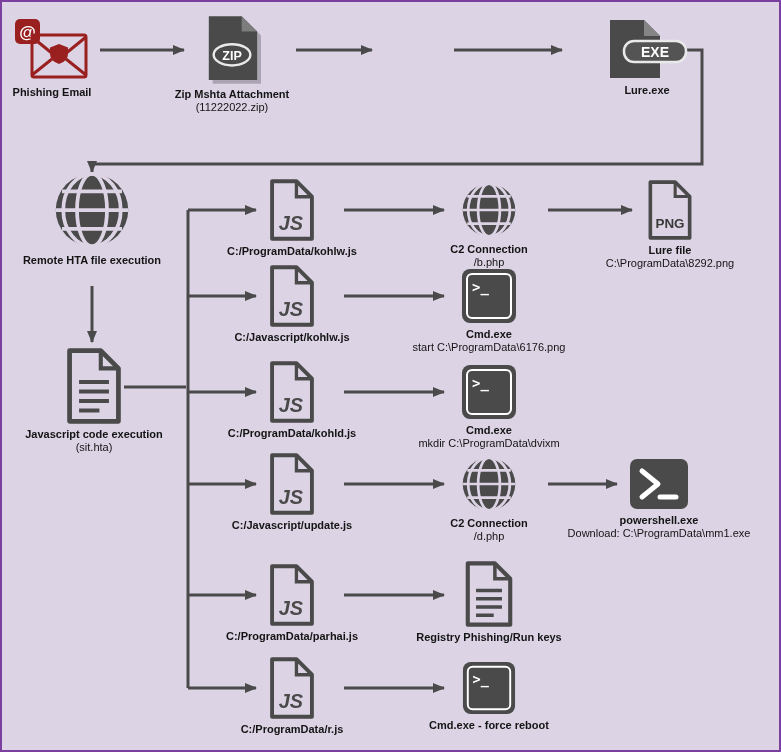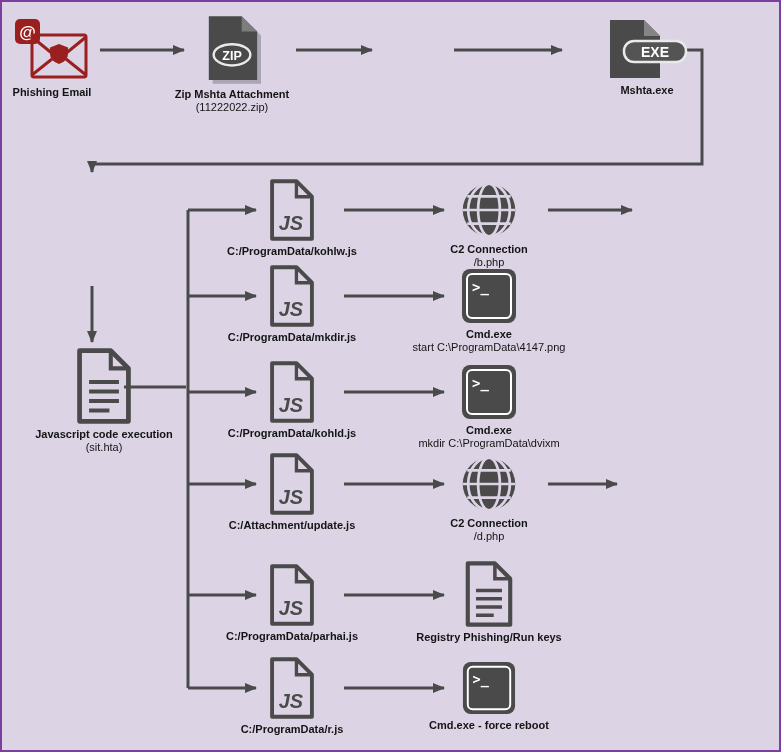--- a/index.html
+++ b/index.html
@@ -93,25 +93,38 @@
   </div>
 
 
   <div class="node" style="left:585px;top:16px;width:120px">
     <svg class="icn" width="82" height="62" viewBox="0 0 82 62">
       <path d="M4 2 h34 l16 16 v42 h-50 z" fill="#4a4a4a"></path>
       <path d="M38 2 l16 16 h-16 z" fill="#858585"></path>
       <rect x="18" y="23" width="62" height="21" rx="10" fill="#545454" stroke="#e9e9e9" stroke-width="2.5"></rect>
       <text class="svgtxt" x="49" y="38.5" font-size="14" fill="#ffffff" text-anchor="middle">EXE</text>
     </svg>
-    <div class="lbl">Mshta.exe</div>
-  </div>
-
-
-  <div class="node" style="left:27px;top:346px;width:150px">
+    <div class="lbl">Lure.exe</div>
+  </div>
+
+  <div class="node" style="left:15px;top:168px;width:150px">
+    <svg class="icn" width="80" height="80" viewBox="0 0 64 64">
+      <circle cx="32" cy="32" r="29" fill="#4a4a4a"></circle>
+      <g stroke="#dcd3e4" stroke-width="3" fill="none">
+        <ellipse cx="32" cy="32" rx="12" ry="29"></ellipse>
+        <ellipse cx="32" cy="32" rx="23" ry="29"></ellipse>
+        <path d="M3 32 H61"></path>
+        <path d="M8 17 H56"></path>
+        <path d="M8 47 H56"></path>
+      </g>
+    </svg>
+    <div class="lbl">Remote HTA file execution</div>
+  </div>
+
+  <div class="node" style="left:17px;top:346px;width:150px">
     <svg class="icn" width="60" height="76" viewBox="0 0 44 56">
       <path d="M4 2 H27 L40 15 V54 H4 Z" fill="none" stroke="#4a4a4a" stroke-width="3.5" stroke-linejoin="round"></path>
       <path d="M27 2 V15 H40" fill="none" stroke="#4a4a4a" stroke-width="3"></path>
       <path d="M11 25 H33 M11 32 H33 M11 39 H33 M11 46 H26" stroke="#4a4a4a" stroke-width="3" fill="none"></path>
     </svg>
     <div class="lbl">Javascript code execution</div>
     <div class="sub">(sit.hta)</div>
   </div>
 
   <div class="node" style="left:210px;top:177px;width:160px">
@@ -122,39 +135,39 @@
     </svg>
     <div class="lbl">C:/ProgramData/kohlw.js</div>
   </div>
 
   <div class="node" style="left:210px;top:263px;width:160px">
     <svg class="icn" width="50" height="62" viewBox="0 0 44 56">
       <path d="M4 2 H26 L40 16 V54 H4 Z" fill="none" stroke="#4a4a4a" stroke-width="3.5" stroke-linejoin="round"></path>
       <path d="M26 2 V16 H40" fill="none" stroke="#4a4a4a" stroke-width="3"></path>
       <text class="svgtxt" x="21" y="46" font-size="18" font-style="italic" fill="#4a4a4a" text-anchor="middle">JS</text>
     </svg>
-    <div class="lbl">C:/ProgramData/mkdir.js</div>
+    <div class="lbl">C:/Javascript/kohlw.js</div>
   </div>
 
   <div class="node" style="left:210px;top:359px;width:160px">
     <svg class="icn" width="50" height="62" viewBox="0 0 44 56">
       <path d="M4 2 H26 L40 16 V54 H4 Z" fill="none" stroke="#4a4a4a" stroke-width="3.5" stroke-linejoin="round"></path>
       <path d="M26 2 V16 H40" fill="none" stroke="#4a4a4a" stroke-width="3"></path>
       <text class="svgtxt" x="21" y="46" font-size="18" font-style="italic" fill="#4a4a4a" text-anchor="middle">JS</text>
     </svg>
     <div class="lbl">C:/ProgramData/kohld.js</div>
   </div>
 
   <div class="node" style="left:210px;top:451px;width:160px">
     <svg class="icn" width="50" height="62" viewBox="0 0 44 56">
       <path d="M4 2 H26 L40 16 V54 H4 Z" fill="none" stroke="#4a4a4a" stroke-width="3.5" stroke-linejoin="round"></path>
       <path d="M26 2 V16 H40" fill="none" stroke="#4a4a4a" stroke-width="3"></path>
       <text class="svgtxt" x="21" y="46" font-size="18" font-style="italic" fill="#4a4a4a" text-anchor="middle">JS</text>
     </svg>
-    <div class="lbl">C:/Attachment/update.js</div>
+    <div class="lbl">C:/Javascript/update.js</div>
   </div>
 
   <div class="node" style="left:210px;top:562px;width:160px">
     <svg class="icn" width="50" height="62" viewBox="0 0 44 56">
       <path d="M4 2 H26 L40 16 V54 H4 Z" fill="none" stroke="#4a4a4a" stroke-width="3.5" stroke-linejoin="round"></path>
       <path d="M26 2 V16 H40" fill="none" stroke="#4a4a4a" stroke-width="3"></path>
       <text class="svgtxt" x="21" y="46" font-size="18" font-style="italic" fill="#4a4a4a" text-anchor="middle">JS</text>
     </svg>
     <div class="lbl">C:/ProgramData/parhai.js</div>
   </div>
@@ -183,21 +196,21 @@
     <div class="sub">/b.php</div>
   </div>
 
   <div class="node" style="left:392px;top:266px;width:190px">
     <svg class="icn" width="56" height="56" viewBox="0 0 56 56">
       <rect x="1" y="1" width="54" height="54" rx="8" fill="#4a4a4a"></rect>
       <rect x="6" y="6" width="44" height="44" rx="5" fill="none" stroke="#ffffff" stroke-width="2"></rect>
       <text class="monotxt" x="11" y="24" font-size="14" fill="#ffffff">&gt;_</text>
     </svg>
     <div class="lbl">Cmd.exe</div>
-    <div class="sub">start C:\ProgramData\4147.png</div>
+    <div class="sub">start C:\ProgramData\6176.png</div>
   </div>
 
   <div class="node" style="left:392px;top:362px;width:190px">
     <svg class="icn" width="56" height="56" viewBox="0 0 56 56">
       <rect x="1" y="1" width="54" height="54" rx="8" fill="#4a4a4a"></rect>
       <rect x="6" y="6" width="44" height="44" rx="5" fill="none" stroke="#ffffff" stroke-width="2"></rect>
       <text class="monotxt" x="11" y="24" font-size="14" fill="#ffffff">&gt;_</text>
     </svg>
     <div class="lbl">Cmd.exe</div>
     <div class="sub">mkdir C:\ProgramData\dvixm</div>
@@ -229,15 +242,33 @@
 
   <div class="node" style="left:392px;top:659px;width:190px">
     <svg class="icn" width="54" height="54" viewBox="0 0 56 56">
       <rect x="1" y="1" width="54" height="54" rx="8" fill="#4a4a4a"></rect>
       <rect x="6" y="6" width="44" height="44" rx="5" fill="none" stroke="#ffffff" stroke-width="2"></rect>
       <text class="monotxt" x="11" y="24" font-size="14" fill="#ffffff">&gt;_</text>
     </svg>
     <div class="lbl">Cmd.exe - force reboot</div>
   </div>
 
-
+  <div class="node" style="left:578px;top:178px;width:180px">
+    <svg class="icn" width="50" height="60" viewBox="0 0 46 58">
+      <path d="M4 2 H28 L42 16 V56 H4 Z" fill="none" stroke="#4a4a4a" stroke-width="3.5" stroke-linejoin="round"></path>
+      <path d="M28 2 V16 H42" fill="none" stroke="#4a4a4a" stroke-width="3"></path>
+      <text class="svgtxt" x="23" y="46" font-size="13" fill="#3a3a3a" text-anchor="middle">PNG</text>
+    </svg>
+    <div class="lbl">Lure file</div>
+    <div class="sub">C:\ProgramData\8292.png</div>
+  </div>
+
+  <div class="node" style="left:552px;top:456px;width:210px">
+    <svg class="icn" width="60" height="52" viewBox="0 0 60 52">
+      <rect x="1" y="1" width="58" height="50" rx="7" fill="#4a4a4a"></rect>
+      <path d="M13 13 L29 26 L13 39" stroke="#ffffff" stroke-width="5" fill="none" stroke-linecap="round" stroke-linejoin="round"></path>
+      <path d="M31 39 H47" stroke="#ffffff" stroke-width="5" stroke-linecap="round"></path>
+    </svg>
+    <div class="lbl">powershell.exe</div>
+    <div class="sub">Download: C:\ProgramData\mm1.exe</div>
+  </div>
 
 </div>
 
 </body></html>

